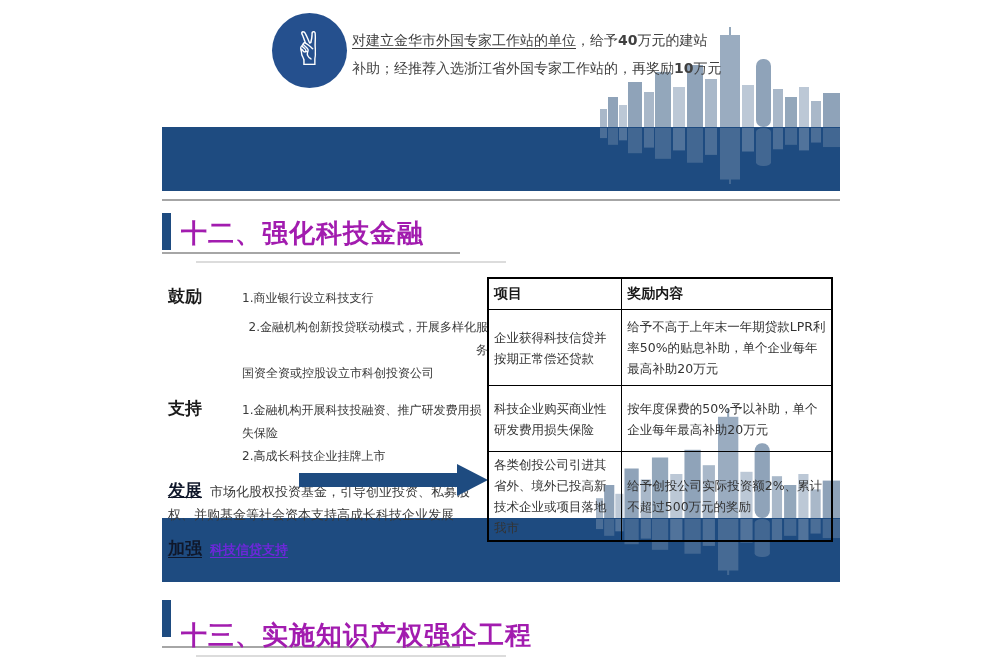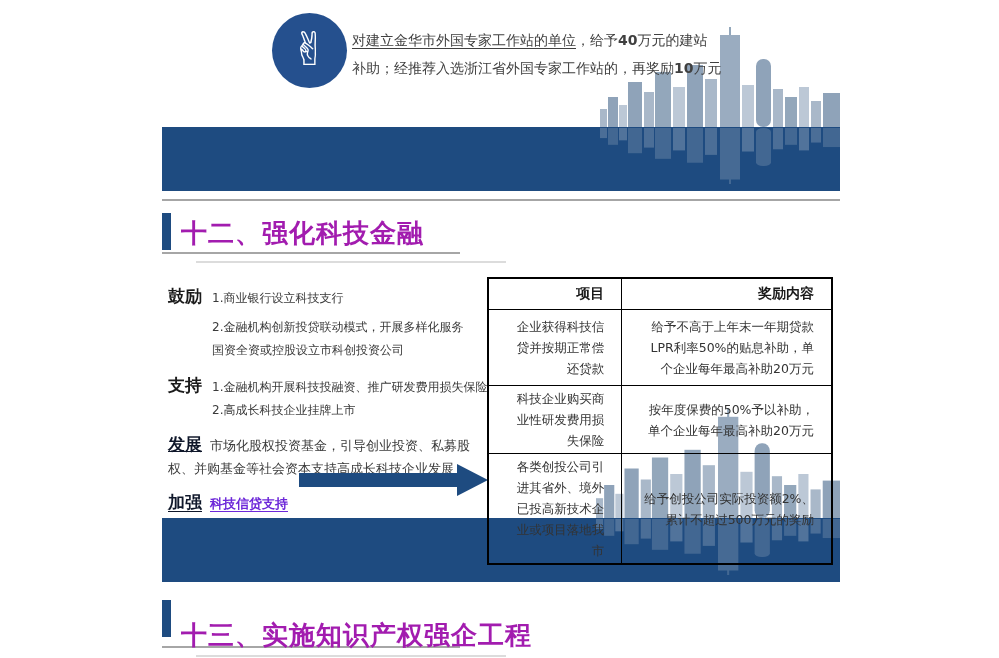--- a/index.html
+++ b/index.html
@@ -55,41 +55,41 @@
   .sec-title{
     position:absolute;left:181px;
     font-size:26px;font-weight:700;color:#a21caf;letter-spacing:1px;
     z-index:3;white-space:nowrap;
   }
   
   .left-panel{
     position:absolute;left:168px;top:284px;width:320px;z-index:3;
     color:#3a3a3a;
   }
-  .lrow{display:flex;margin-bottom:11px;}
+  .lrow{display:flex;margin-bottom:11px;gap:30px;}
   .llabel{
     flex:none;width:44px;font-size:17px;font-weight:700;color:#1a1a1a;
     line-height:24px;
   }
   .llines{font-size:12px;line-height:23px;padding-top:3px;}
   .llines .gap{margin-top:6px;text-align:right;}
   .lrow-inline{font-size:13px;line-height:23px;margin-bottom:11px;}
   .llabel-inline{font-size:17px;font-weight:700;color:#0f172a;margin-right:8px;text-decoration:underline;}
   .strong{font-weight:700;color:#6d28d9;}
   .arrow-wrap{position:absolute;left:299px;top:464px;width:189px;height:32px;z-index:3;}
   .arrow-wrap svg{display:block;width:100%;height:100%;}
   
   .reward-table{
     position:absolute;left:487px;top:277px;z-index:4;
     border-collapse:collapse;table-layout:fixed;width:346px;
     background:transparent;
   }
   .reward-table th,.reward-table td{
-    border:1px solid #000;text-align:right;vertical-align:middle;
-    padding:2px 17px;color:#333333;
+    border:1px solid #000;text-align:left;vertical-align:middle;
+    padding:2px 5px;color:#333333;
   }
   .reward-table{border:2px solid #000;}
   .reward-table th{font-size:14px;font-weight:700;height:26px;color:#1a1a1a;}
   .reward-table td{font-size:12.5px;line-height:21px;}
   .col-project{width:133px;}
   .col-reward{width:209px;}
   .row-h1 td{height:71px;}
   .row-h2 td{height:61px;}
   .row-h3 td{height:63px;}
 </style>

